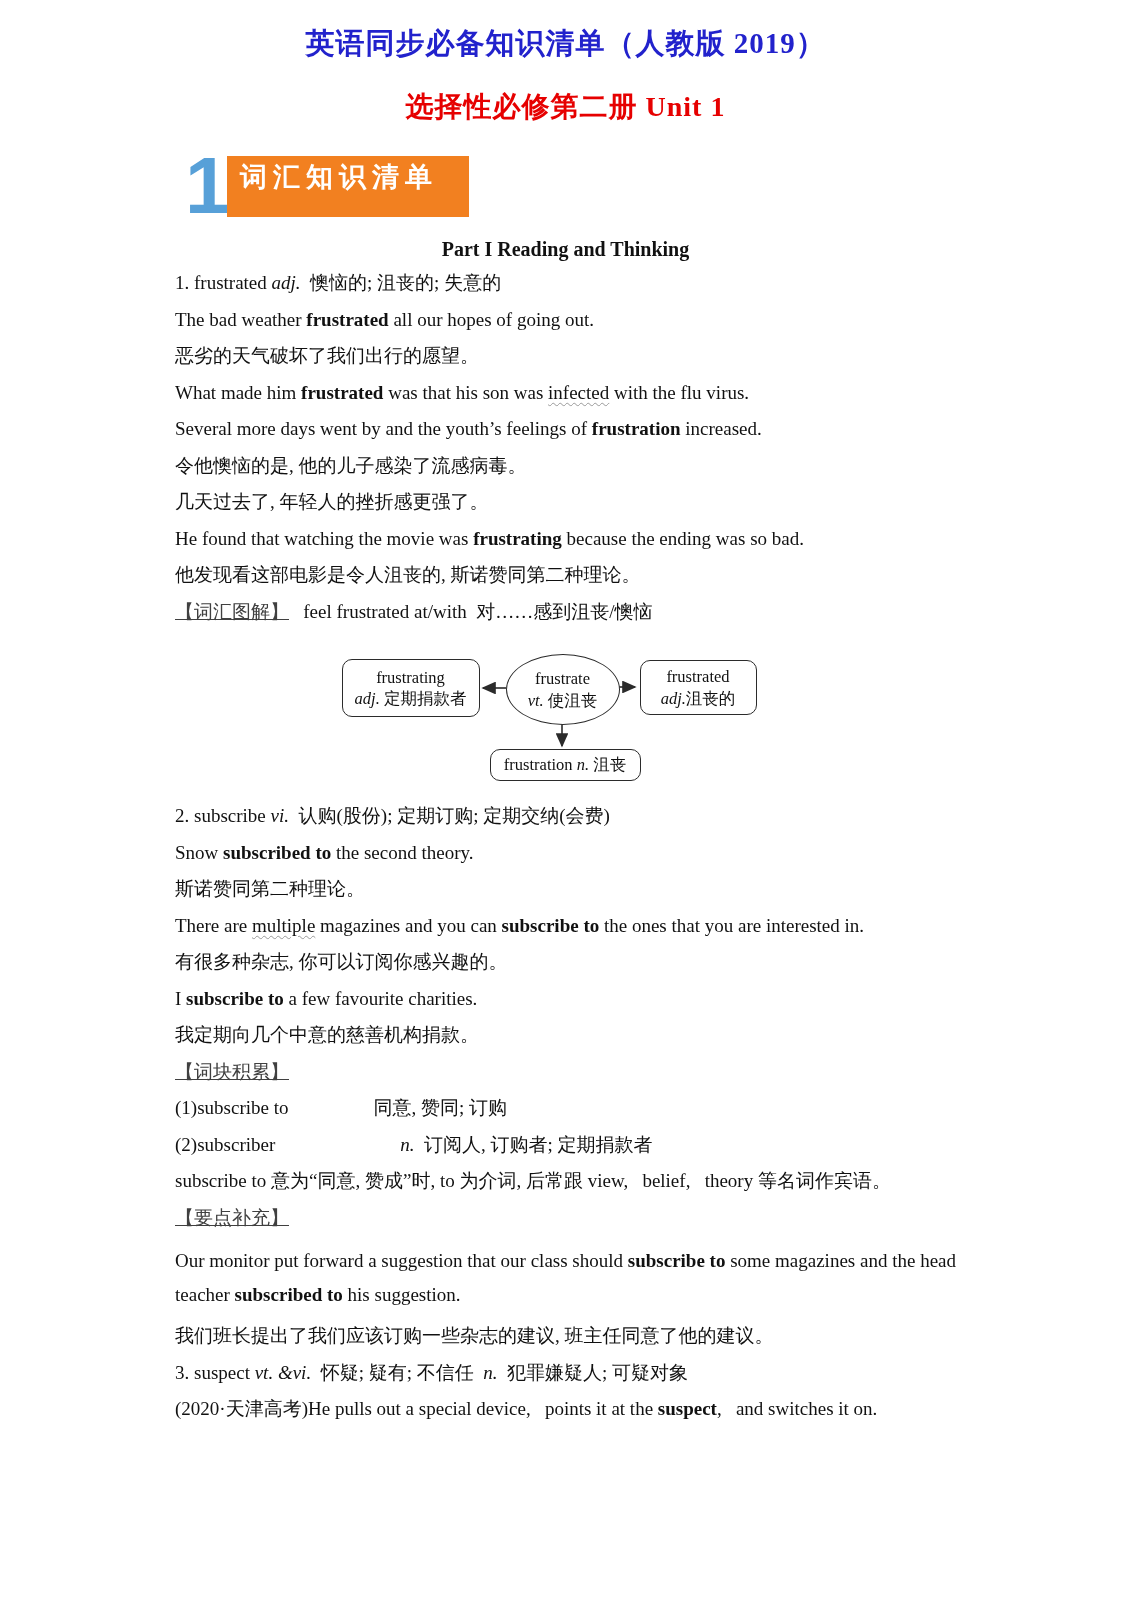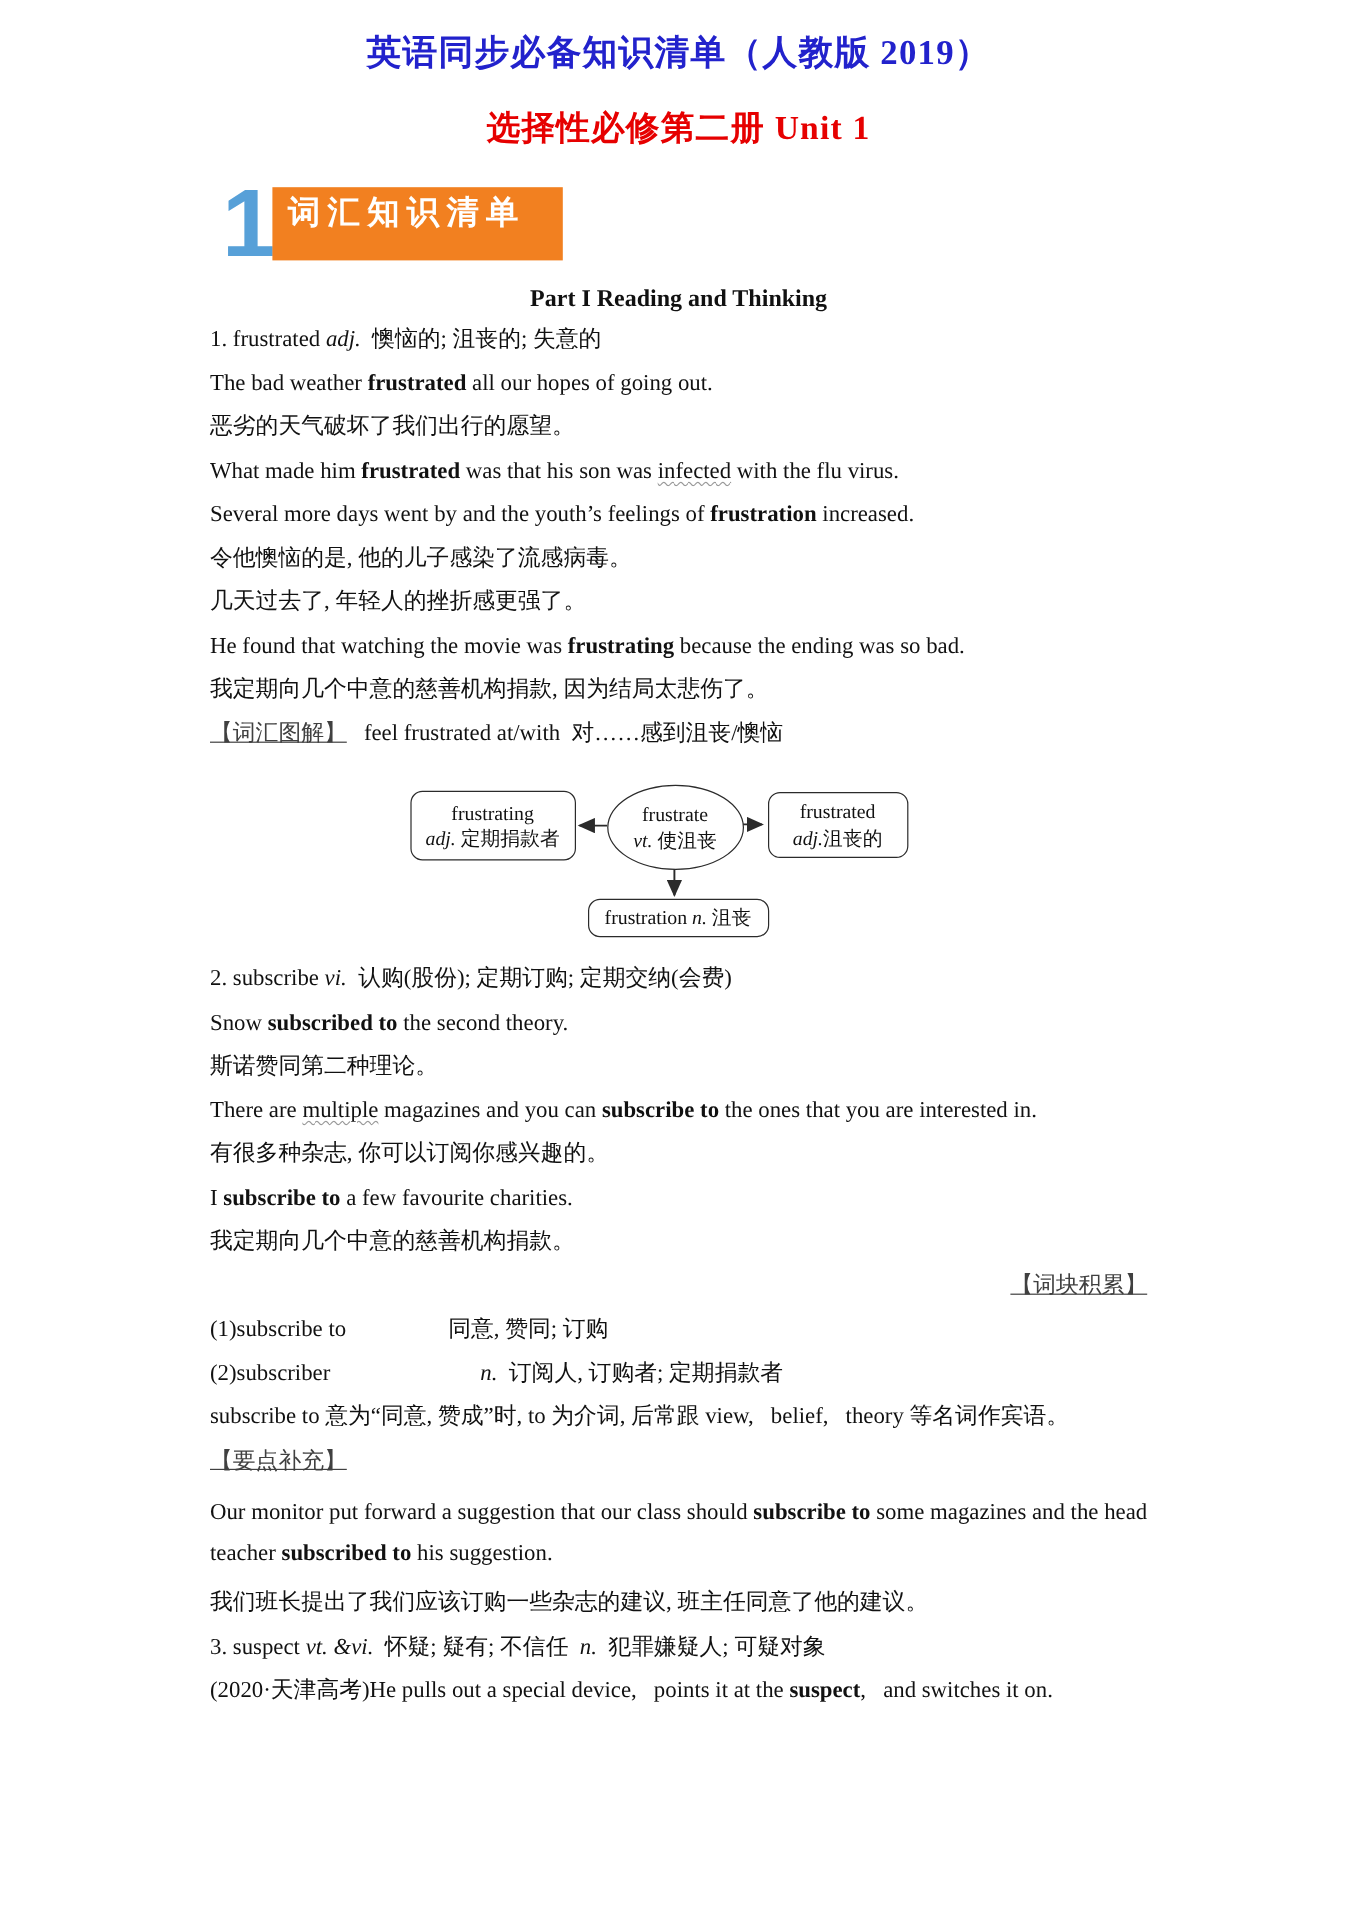--- a/index.html
+++ b/index.html
@@ -65,21 +65,21 @@
     font-size:20px;
     font-weight:bold;
   }
   .content{margin-top:12px;}
   .para{
     margin:0 0 16.5px 0;
     font-size:19px;
     line-height:20px;
     white-space:pre-wrap;
   }
-  .para.center{text-align:right;}
+  .para.center{text-align:left;}
   .para.justify{
     text-align:justify;
     text-justify:inter-word;
     line-height:34px;
     margin-bottom:14px;
   }
   .red-label{color:#404040;text-decoration:underline;}
   .sq{
     text-decoration:underline;
     text-decoration-style:wavy;
@@ -162,21 +162,21 @@
 
   <div class="content">
       <p class="para"><span>1. frustrated </span><span style="font-style: italic;">adj.</span><span>  懊恼的; 沮丧的; 失意的</span></p>
       <p class="para"><span>The bad weather </span><span style="font-weight: bold;">frustrated</span><span> all our hopes of going out.</span></p>
       <p class="para"><span>恶劣的天气破坏了我们出行的愿望。</span></p>
       <p class="para"><span>What made him </span><span style="font-weight: bold;">frustrated</span><span> was that his son was </span><span class="sq">infected</span><span> with the flu virus.</span></p>
       <p class="para"><span>Several more days went by and the youth’s feelings of </span><span style="font-weight: bold;">frustration</span><span> increased.</span></p>
       <p class="para"><span>令他懊恼的是, 他的儿子感染了流感病毒。</span></p>
       <p class="para"><span>几天过去了, 年轻人的挫折感更强了。</span></p>
       <p class="para"><span>He found that watching the movie was </span><span style="font-weight: bold;">frustrating</span><span> because the ending was so bad.</span></p>
-      <p class="para"><span>我定期向几个中意的慈善机构捐款, 因为结局太悲伤了。</span></p>
+      <p class="para"><span>他发现看这部电影是令人沮丧的, 斯诺赞同第二种理论。</span></p>
       <p class="para"><span class="red-label">【词汇图解】</span><span>   feel frustrated at/with  对……感到沮丧/懊恼</span></p>
     </div>
 
   <div class="diagram">
     <svg width="470" height="152" viewBox="0 0 470 152">
       <defs>
         <marker id="arr" markerWidth="10" markerHeight="8" refX="8" refY="4" orient="auto">
           <path d="M0,0 L9,4 L0,8 z" fill="#2b2b2b"></path>
         </marker>
       </defs>

